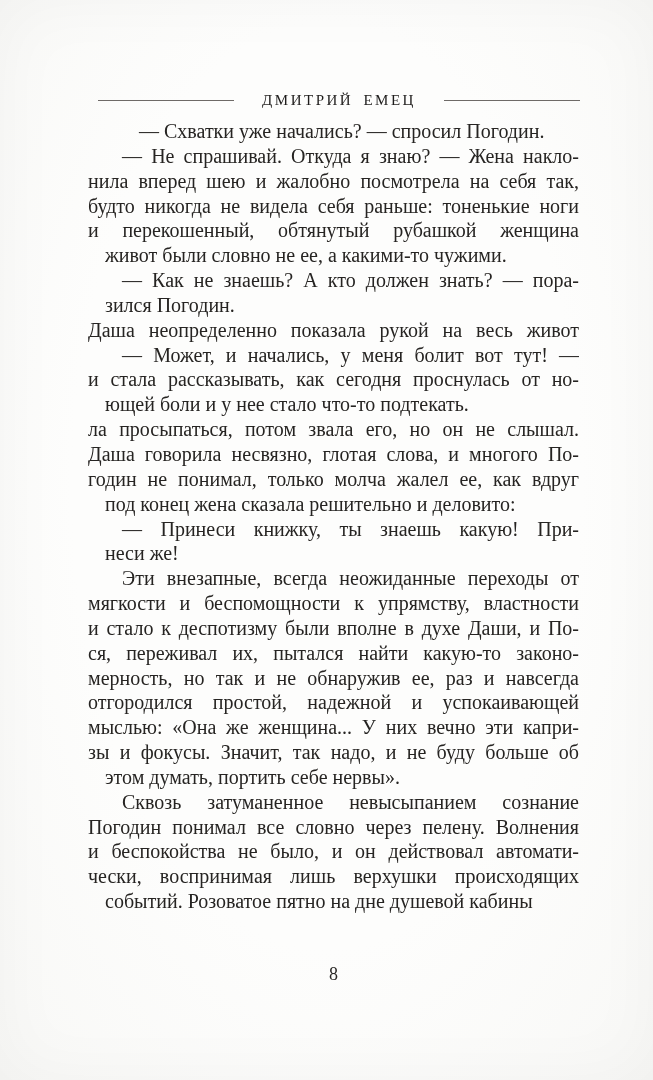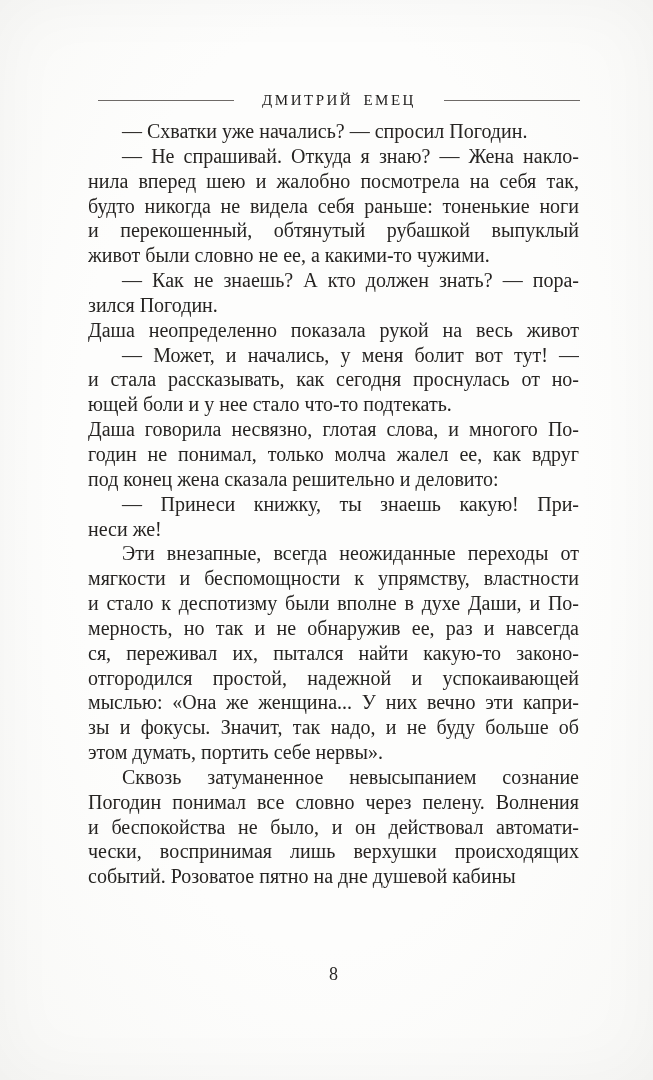--- a/index.html
+++ b/index.html
@@ -58,20 +58,21 @@
     text-align-last: justify;
     white-space: normal;
     overflow: hidden;
     height: 24.85px;
   }
   .text-block .line.first {
     padding-left: 34px;
   }
   .text-block .line.last {
     text-align-last: left;
+    margin-left: 17px;
   }
   
   .page-footer {
     position: absolute;
     top: 964px;
     left: 88px;
     width: 491px;
     text-align: center;
     font-size: 18px;
     color: #2a2826;
@@ -86,38 +87,39 @@
     <span class="rule"></span>
     <span class="author">ДМИТРИЙ ЕМЕЦ</span>
     <span class="rule"></span>
   </div>
 
   <div class="text-block">
       <div class="line first last">— Схватки уже начались? — спросил Погодин.</div>
       <div class="line first">— Не спрашивай. Откуда я знаю? — Жена накло-</div>
       <div class="line">нила вперед шею и жалобно посмотрела на себя так,</div>
       <div class="line">будто никогда не видела себя раньше: тоненькие ноги</div>
-      <div class="line">и перекошенный, обтянутый рубашкой выпуклый</div>
+      <div class="line">и перекошенный, обтянутый рубашкой женщина</div>
       <div class="line last">живот были словно не ее, а какими-то чужими.</div>
       <div class="line first">— Как не знаешь? А кто должен знать? — пора-</div>
       <div class="line last">зился Погодин.</div>
       <div class="line">Даша неопределенно показала рукой на весь живот</div>
       <div class="line first">— Может, и начались, у меня болит вот тут! —</div>
       <div class="line">и стала рассказывать, как сегодня проснулась от но-</div>
       <div class="line last">ющей боли и у нее стало что-то подтекать.</div>
+      <div class="line">ла просыпаться, потом звала его, но он не слышал.</div>
       <div class="line">Даша говорила несвязно, глотая слова, и многого По-</div>
       <div class="line">годин не понимал, только молча жалел ее, как вдруг</div>
       <div class="line last">под конец жена сказала решительно и деловито:</div>
       <div class="line first">— Принеси книжку, ты знаешь какую! При-</div>
       <div class="line last">неси же!</div>
       <div class="line first">Эти внезапные, всегда неожиданные переходы от</div>
       <div class="line">мягкости и беспомощности к упрямству, властности</div>
       <div class="line">и стало к деспотизму были вполне в духе Даши, и По-</div>
+      <div class="line">ся, переживал их, пытался найти какую-то законо-</div>
       <div class="line">мерность, но так и не обнаружив ее, раз и навсегда</div>
-      <div class="line">ся, переживал их, пытался найти какую-то законо-</div>
       <div class="line">отгородился простой, надежной и успокаивающей</div>
       <div class="line">мыслью: «Она же женщина... У них вечно эти капри-</div>
       <div class="line">зы и фокусы. Значит, так надо, и не буду больше об</div>
       <div class="line last">этом думать, портить себе нервы».</div>
       <div class="line first">Сквозь затуманенное невысыпанием сознание</div>
       <div class="line">Погодин понимал все словно через пелену. Волнения</div>
       <div class="line">и беспокойства не было, и он действовал автомати-</div>
       <div class="line">чески, воспринимая лишь верхушки происходящих</div>
       <div class="line last">событий. Розоватое пятно на дне душевой кабины</div>
     </div>

